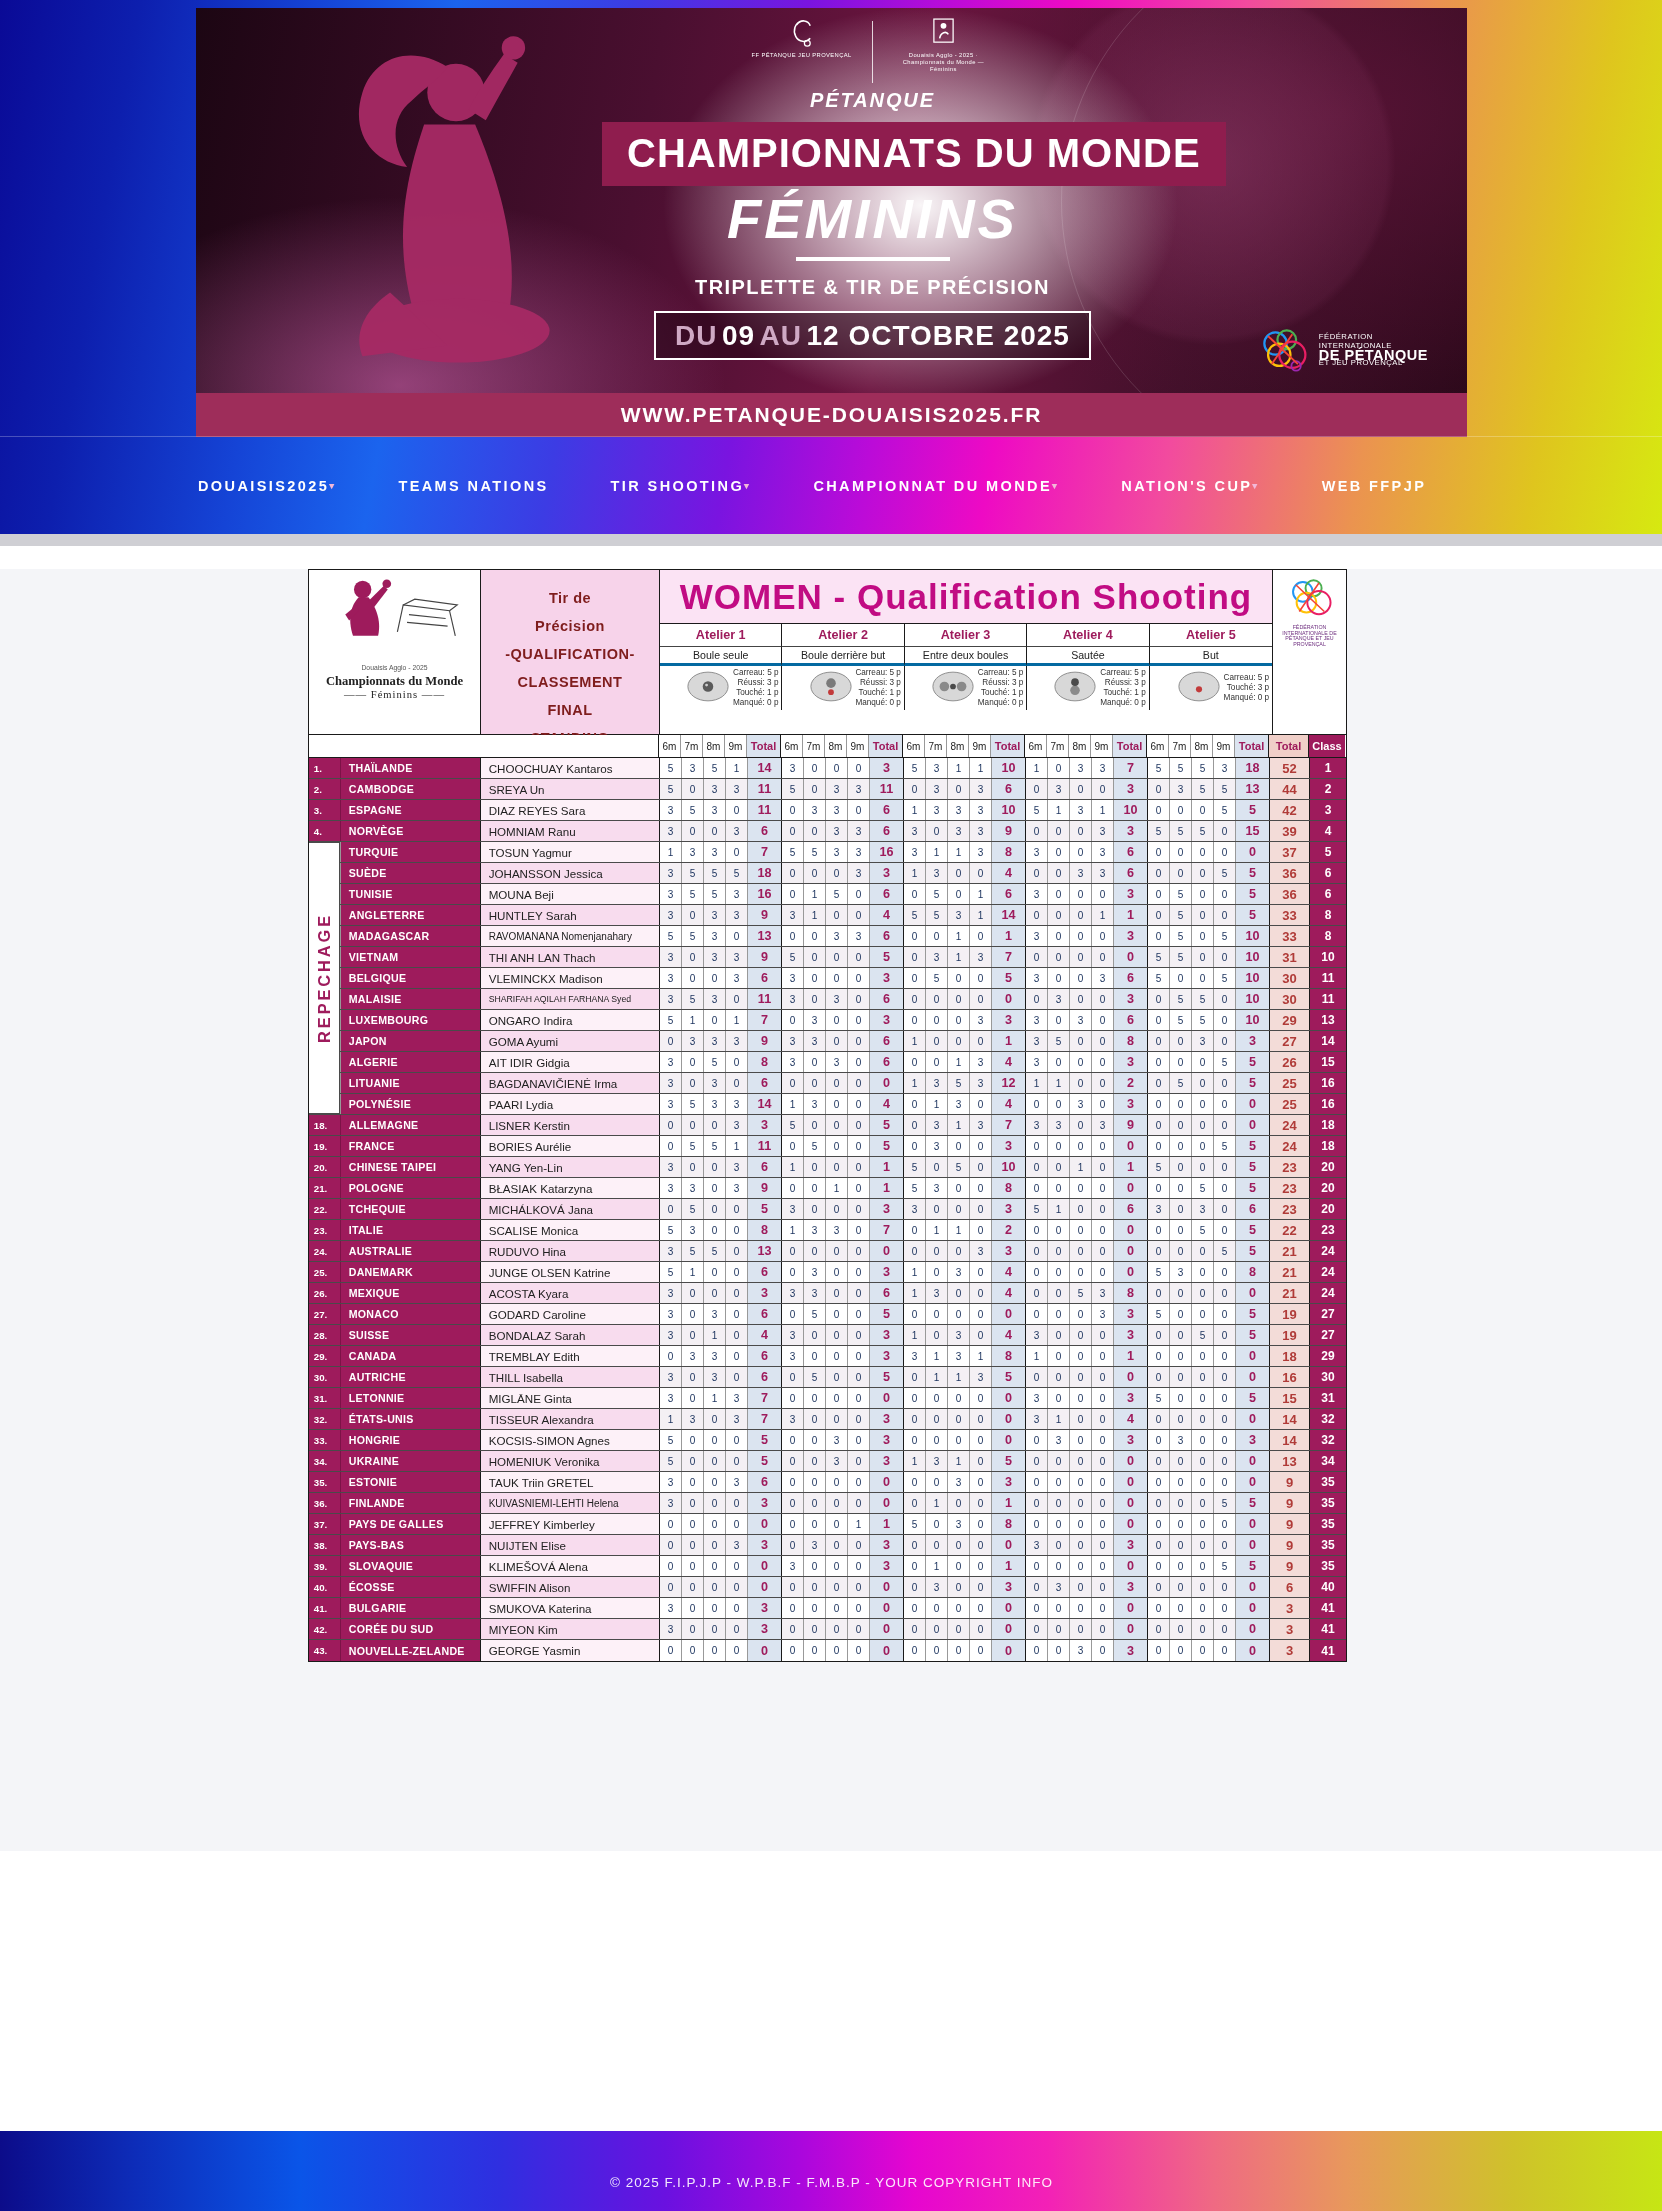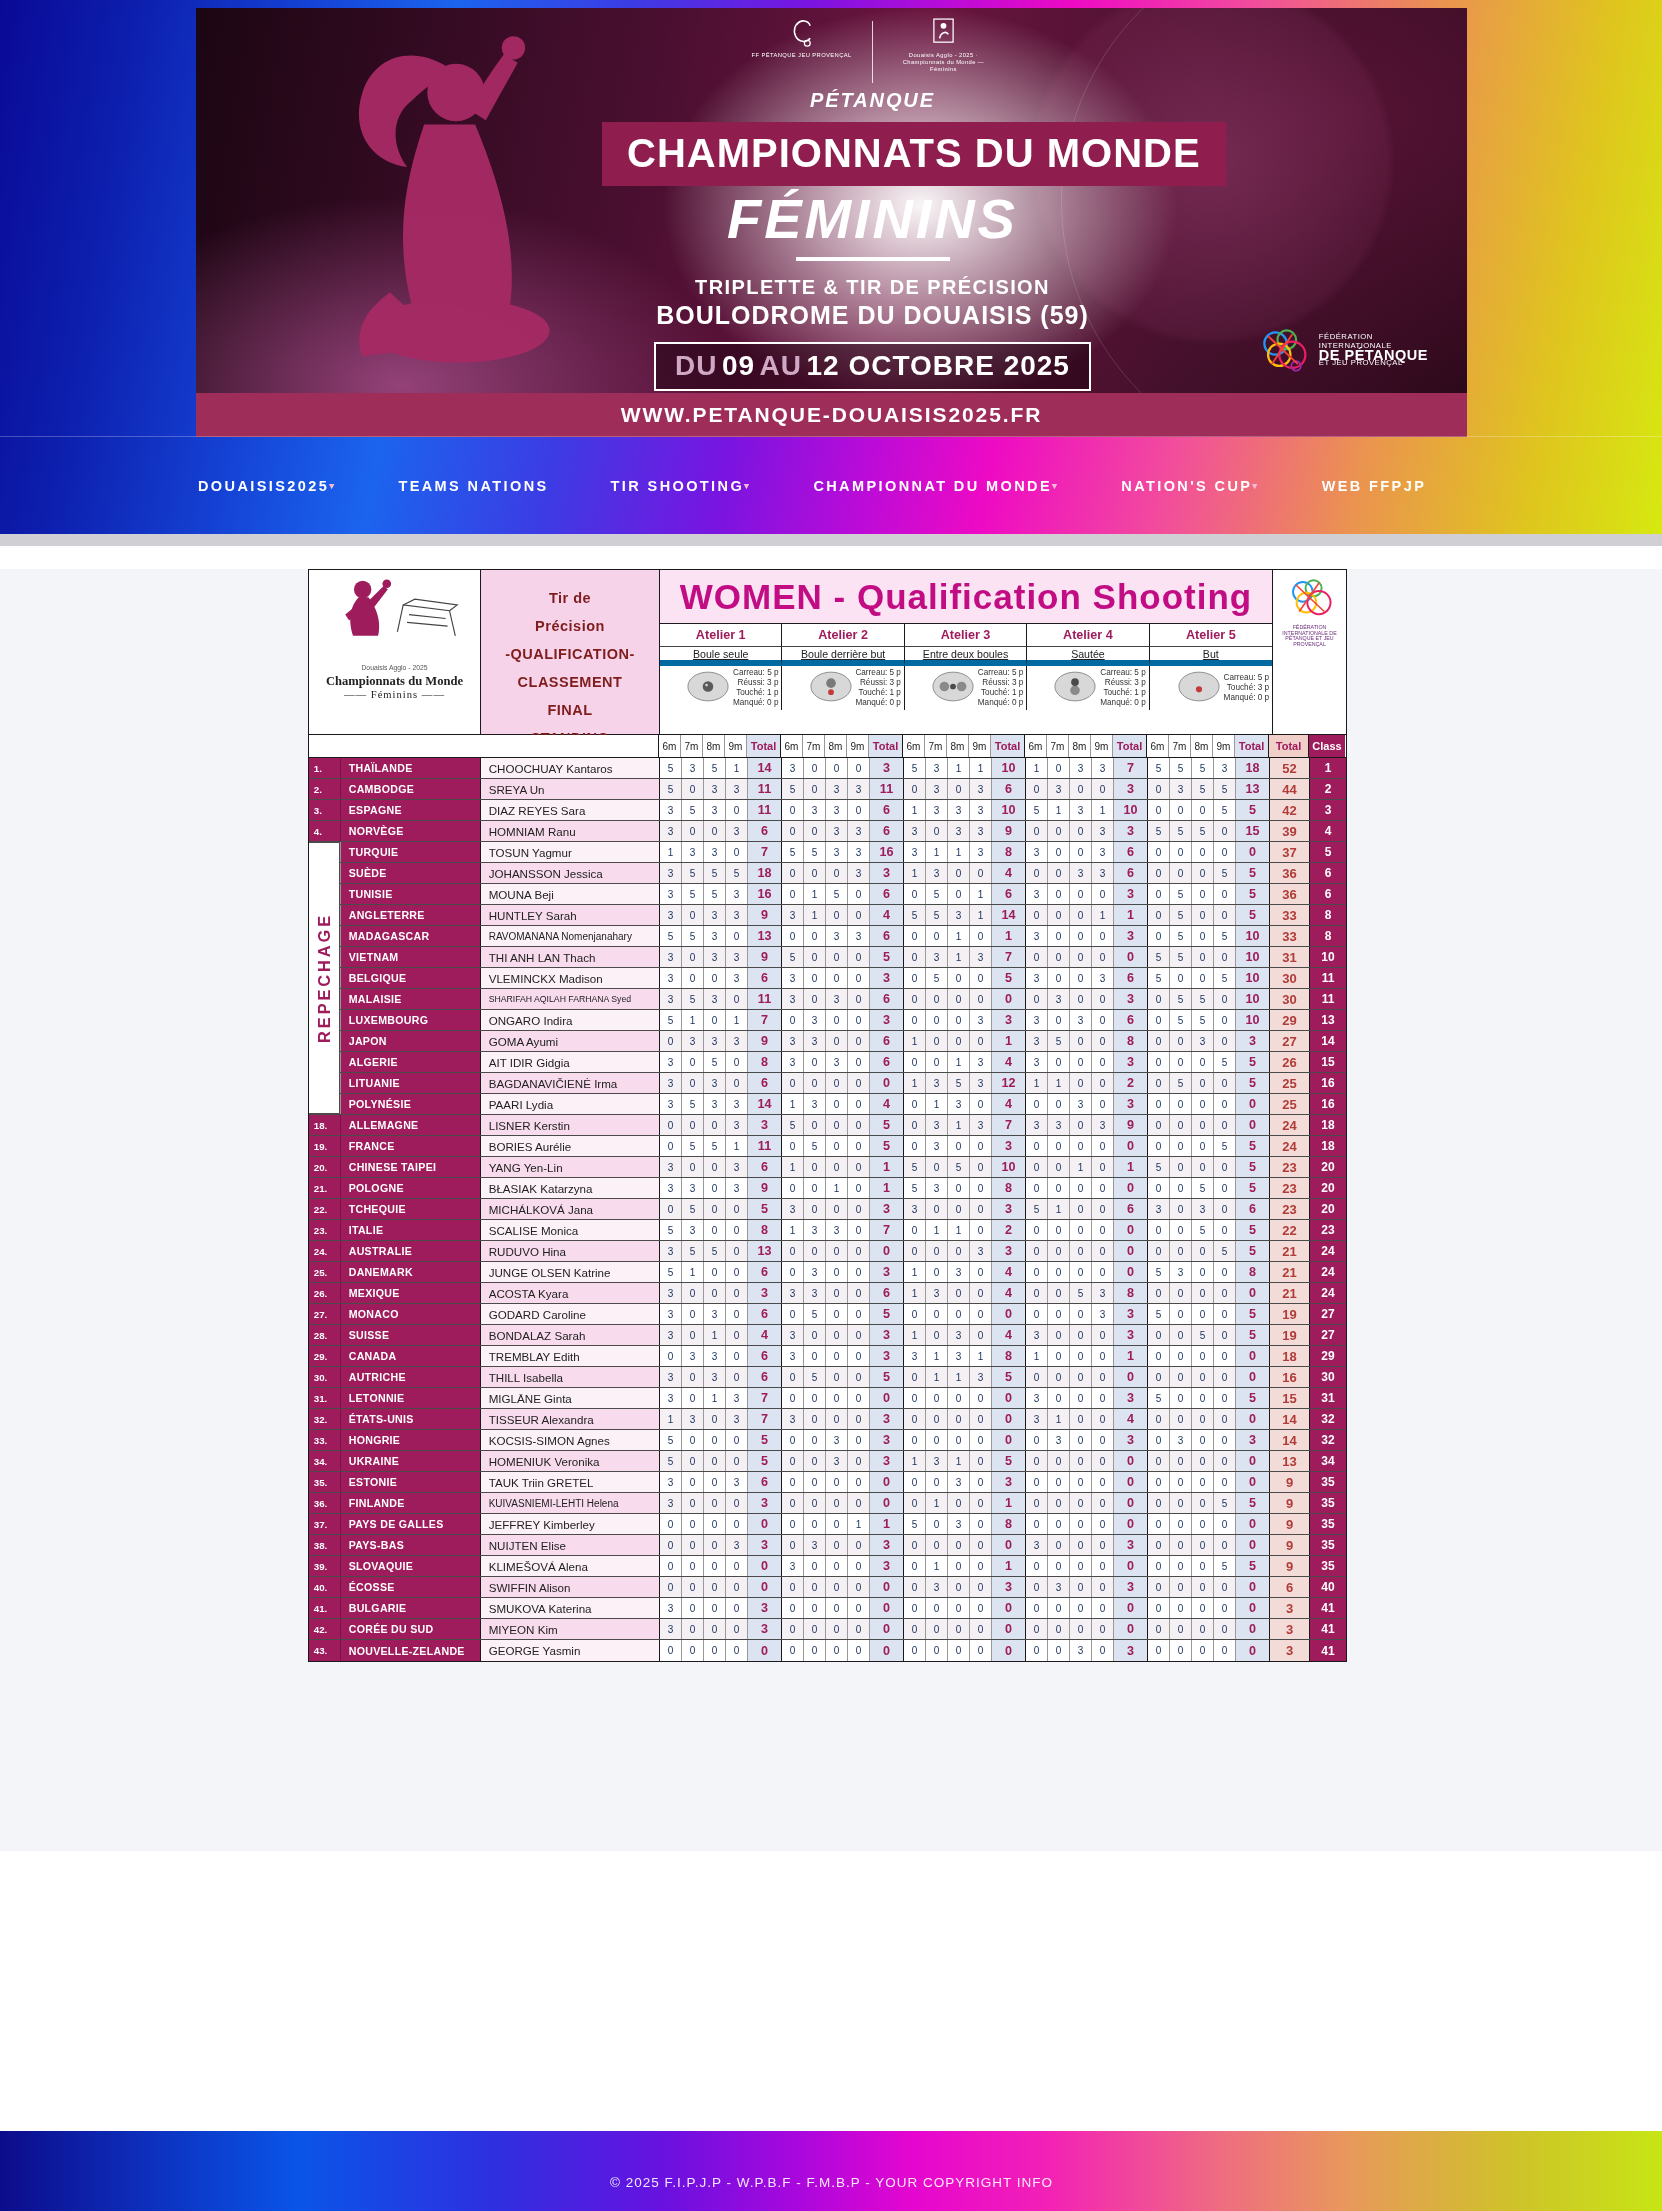--- a/index.html
+++ b/index.html
@@ -69,22 +69,22 @@
   .standing-cell{ width:179px; border-right:1.4px solid #1a1a1a; background:#f7d3ea;
     display:flex; flex-direction:column; justify-content:space-evenly; align-items:center; padding:7.7px 3.9px; }
   .standing-cell div{ color:#7f1d1d; font-weight:700; font-size:14.5px; letter-spacing:0.5px; text-align:center;margin-top:12px; }
   .center-col{ width:613px; border-right:1.4px solid #1a1a1a; display:flex; flex-direction:column; }
   .big-title{ height:54px; background:#fbe3f4; display:flex; align-items:center; justify-content:center;
     border-bottom:1.4px solid #1a1a1a; }
   .big-title span{ color:#c10c83; font-size:35px; font-weight:800; letter-spacing:1px; }
   .atelier-names, .atelier-subs, .scoring-row{ display:flex; }
   .atelier-names > div{ width:123px; height:23px; border-right:1.4px solid #1a1a1a; border-bottom:1px solid #444;
     display:flex; align-items:center; justify-content:center; color:#9e1b5c; font-weight:700; font-size:12.6px; }
-  .atelier-subs > div{ width:123px; height:19.3px; border-right:1.4px solid #1a1a1a; border-bottom:6px solid #0369a1;
-    display:flex; align-items:center; justify-content:center; color:#222; font-size:10.6px;text-decoration:underline; }
+  .atelier-subs > div{ width:123px; height:19.3px; border-right:1.4px solid #1a1a1a; border-bottom:3px solid #0369a1;
+    display:flex; align-items:center; justify-content:center; color:#222; font-size:10.6px; }
   .scoring-row > div{ width:123px; height:44px; border-right:1.4px solid #1a1a1a;
     display:flex; align-items:center; justify-content:flex-end; gap:2.9px; padding:1.9px 2.9px 1.9px 1.9px; }
   .atelier-names > div:last-child, .atelier-subs > div:last-child, .scoring-row > div:last-child{ border-right:none; }
   .rules{ text-align:right; font-size:8.2px; line-height:10px; color:#333; white-space:pre-line; }
   .right-col{ width:73px; display:flex; flex-direction:column; align-items:center; background:#fff; }
   .right-col .fipjp-small-text{ font-size:5.3px; line-height:5.8px; color:#6d2d7e; text-align:center; margin-top:1px; }
 
   .cols-header{ display:flex; height:23px; border-top:1.4px solid #1a1a1a; }
   .cols-header .spacer{ width:350px; border-right:1.4px solid #1a1a1a; background:#fff; }
   .ch-cell{ display:flex; align-items:center; justify-content:center; font-size:10px; color:#222;
@@ -160,21 +160,20 @@
           <span>Douaisis Agglo - 2025 · Championnats du Monde — Féminins</span>
         </div>
       </div>
       <div class="petanque-word">PÉTANQUE</div>
       <div class="cdm-box">
         <span>CHAMPIONNATS DU MONDE</span>
       </div>
       <div class="feminins">FÉMININS</div>
       <div class="fem-underline"></div>
       <div class="triplette">TRIPLETTE &amp; TIR DE PRÉCISION</div>
-      <div class="boulodrome">BOULODROME  DU DOUAISIS (59)</div>
       <div class="date-box">
         <span class="dim">DU</span>
         <span>09</span>
         <span class="dim">AU</span>
         <span>12 OCTOBRE 2025</span>
       </div>
     </div>
     <div class="fipjp-banner">
       <svg width="56" height="56" viewBox="0 0 60 60">
         <circle cx="22" cy="22" r="12" fill="none" stroke="#2196f3" stroke-width="2.4"></circle>

